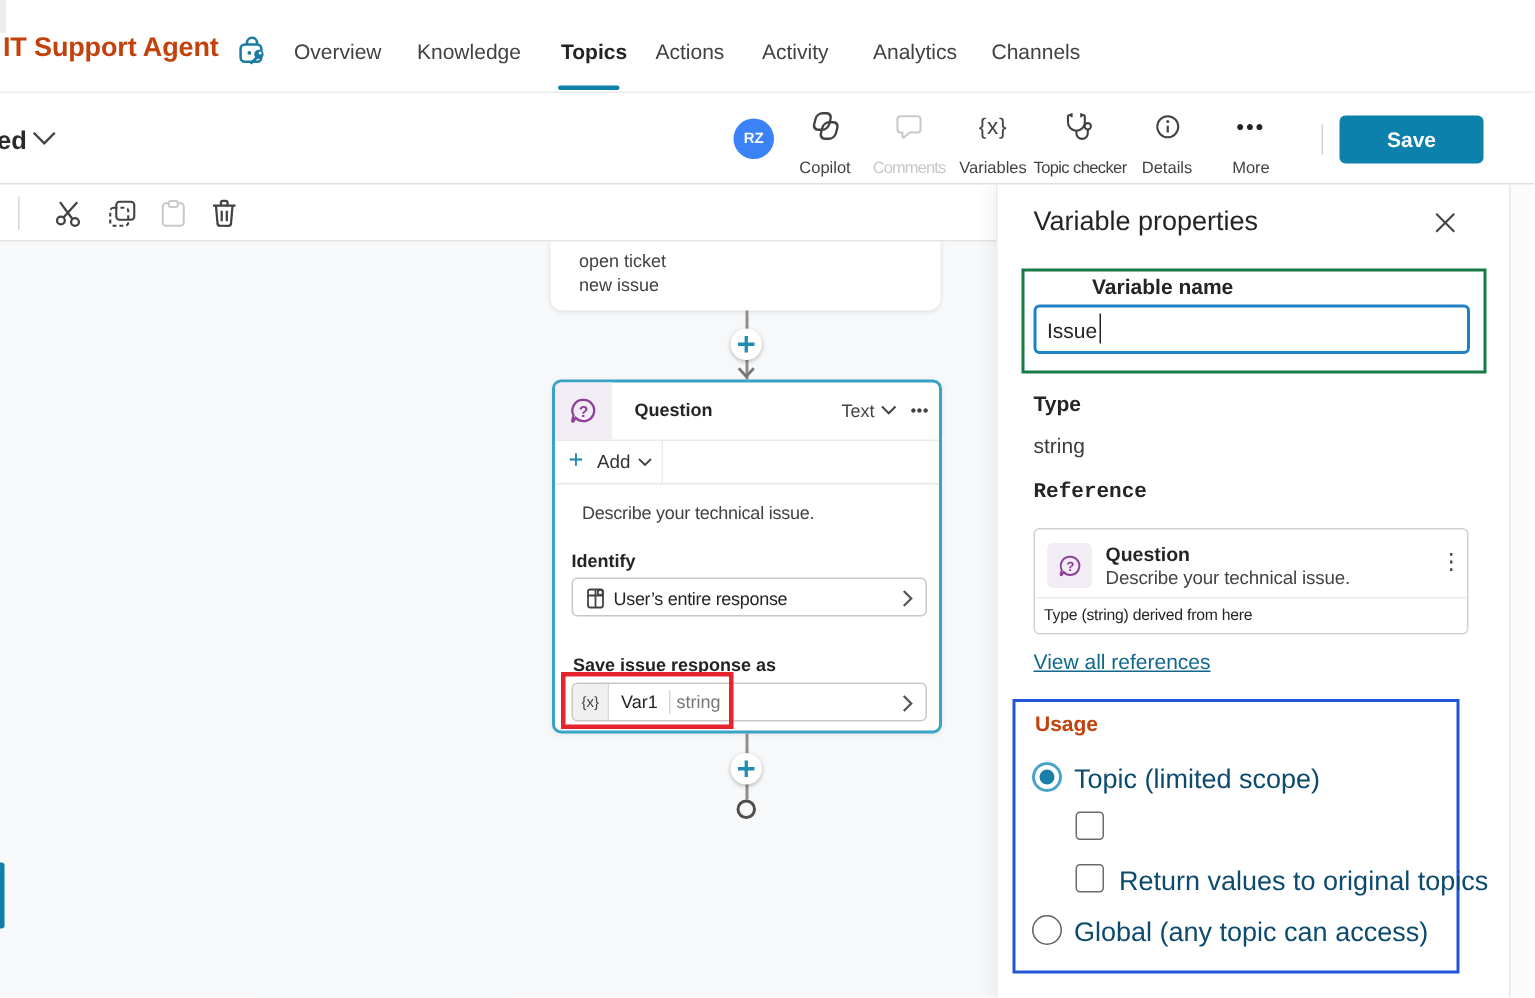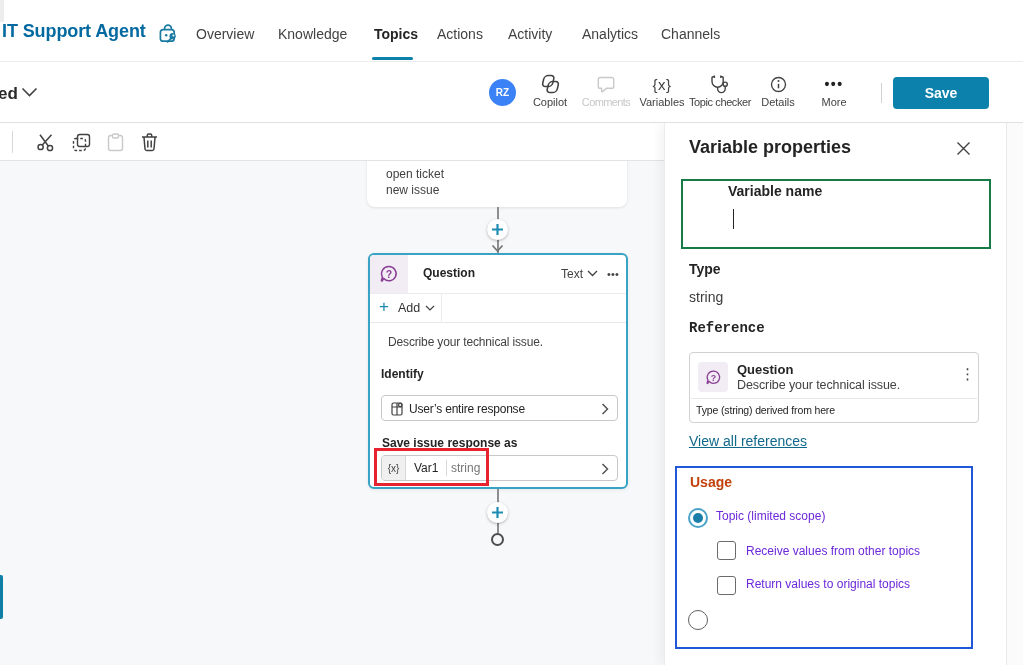--- a/index.html
+++ b/index.html
@@ -3,33 +3,33 @@
 <meta charset="utf-8">
 <style>
 * { margin:0; padding:0; box-sizing:border-box; }
 html,body { width:1023px; height:665px; overflow:hidden; }
 #app { position:relative; width:1023px; height:665px; background:#fff;
   font-family:"Liberation Sans", sans-serif; color:#242424; }
 .abs { position:absolute; }
 
 
 #topbar { position:absolute; left:0; top:0; width:1023px; height:62px; background:#fff; border-bottom:1px solid #ececec; }
-#title { position:absolute; left:2px; top:21px; font-size:18px; font-weight:bold; color:#0369a1; letter-spacing:-0.1px; }
+#title { position:absolute; left:2px; top:21px; font-size:18px; font-weight:bold; color:#c2410c; letter-spacing:-0.1px; }
 .nav { position:absolute; top:26px; font-size:14px; color:#424242; }
 #nav-topics { font-weight:bold; color:#242424; }
 #topics-underline { position:absolute; left:372px; top:57px; width:41px; height:3px; background:#0e81ab; border-radius:2px; }
 #corner-notch { position:absolute; left:0; top:0; width:4px; height:22px; background:#ededed; }
 
 
 #cmdbar { position:absolute; left:0; top:62px; width:1023px; height:61px; background:#fff; border-bottom:1px solid #e0e0e0; }
 #crumb { position:absolute; left:-2px; top:84px; font-size:17px; font-weight:bold; color:#2b2b2b; }
 #crumb-chev { position:absolute; left:21px; top:87px; }
 .cmdbtn { position:absolute; top:74px; width:60px; text-align:center; }
 .cmdbtn .ic { height:20px; display:flex; align-items:center; justify-content:center; }
-.cmdbtn .lbl { margin-top:2px; font-size:11px; color:#424242; white-space:nowrap; }
+.cmdbtn .lbl { margin-top:12px; font-size:11px; color:#424242; white-space:nowrap; }
 .cmdbtn.disabled .lbl { color:#c8c8c8; }
 #avatar { position:absolute; left:489px; top:79px; width:27px; height:27px; border-radius:50%; background:#3b82f6; color:#fff; font-size:10px; font-weight:bold; display:flex; align-items:center; justify-content:center; }
 #cmdsep { position:absolute; left:881px; top:83px; width:1px; height:20px; background:#d1d1d1; }
 #savebtn { position:absolute; left:893px; top:77px; width:96px; height:32px; background:#0c81ab; border-radius:4px; color:#fff; font-size:14px; font-weight:bold; display:flex; align-items:center; justify-content:center; }
 
 
 #toolbar { position:absolute; left:0; top:123px; width:665px; height:38px; background:#fff; border-bottom:1px solid #e3e3e3; }
 #toolsep { position:absolute; left:12px; top:131px; width:1px; height:22px; background:#d6d6d6; }
 .tool { position:absolute; top:132px; width:20px; height:20px; display:flex; align-items:center; justify-content:center; }
 
@@ -53,34 +53,34 @@
 #qhead-chev { position:absolute; left:217px; top:15px; }
 #qhead-more { position:absolute; left:237px; top:13px; font-size:11px; letter-spacing:0.2px; color:#424242; }
 #qhead-line { position:absolute; left:0; top:38px; width:256px; height:1px; background:#ebebeb; }
 #addrow { position:absolute; left:0; top:39px; width:256px; height:29px; border-bottom:1px solid #e8e8e8; }
 #addplus { position:absolute; left:9px; top:3px; font-size:17px; font-weight:normal; color:#1c88ae; }
 #addtxt { position:absolute; left:28px; top:7px; font-size:12.5px; color:#333; }
 #addchev { position:absolute; left:55px; top:11px; }
 #qdesc { position:absolute; left:18px; top:80px; font-size:12px; letter-spacing:-0.15px; color:#424242; }
 #qidentify { position:absolute; left:11px; top:112px; font-size:12px; font-weight:bold; color:#242424; }
 .qinput { position:absolute; left:11px; width:237px; height:26px; background:#fff; border:1px solid #c8c8c8; border-radius:4px; }
-#qinput1 { top:140px; }
+#qinput1 { top:130px; }
 #qinput2 { top:200px; }
 #qsavelbl { position:absolute; left:12px; top:181px; font-size:12px; font-weight:bold; color:#242424; }
 .qchev { position:absolute; right:8px; top:7px; }
 #xbadge { position:absolute; left:0; top:0; width:24px; height:24px; background:#f0f0f0; border-right:1px solid #d8d8d8; border-radius:3px 0 0 3px; display:flex; align-items:center; justify-content:center; font-size:10px; color:#424242; }
 #var1 { position:absolute; left:32px; top:5px; font-size:12px; color:#242424; }
 #varsep { position:absolute; left:64px; top:4px; width:1px; height:16px; background:#d8d8d8; }
 #varstr { position:absolute; left:69px; top:5px; font-size:12px; color:#767676; }
 #redbox { position:absolute; left:374px; top:448px; width:115px; height:38px; border:3px solid #e82330; z-index:6; }
 
 
 #panel { position:absolute; left:664px; top:123px; width:342px; height:542px; background:#fff; border-left:1px solid #ebebeb; box-shadow:-4px 0 10px rgba(0,0,0,0.05); }
 #scrolltrack { position:absolute; left:1006px; top:123px; width:17px; height:542px; background:#fbfbfb; border-left:1px solid #e8e8e8; }
-#ptitle { position:absolute; left:689px; top:137px; font-size:18px; font-weight:bold; color:#242424; }
+#ptitle { position:absolute; left:689px; top:137px; font-size:18px; font-weight:normal; color:#242424; }
 #pclose { position:absolute; left:956px; top:141px; }
 #greenbox { position:absolute; left:681px; top:179px; width:310px; height:70px; border:2px solid #177b46; }
 #vname { position:absolute; left:690px; top:183px; font-size:14px; font-weight:bold; color:#242424;margin-left:38px; }
 #vinput { position:absolute; left:689px; top:203px; width:291px; height:33px; border:2px solid #2080c4; border-radius:4px; background:#fff; }
 #vinput span { position:absolute; left:7px; top:7px; font-size:14px; color:#242424; }
 #vcursor { position:absolute; left:47px; top:6px; width:1px; height:20px; background:#242424; }
 #ptype { position:absolute; left:689px; top:261px; font-size:14px; font-weight:bold; color:#242424; }
 #pstring { position:absolute; left:689px; top:289px; font-size:14px; color:#3b3b3b; }
 #pref { position:absolute; left:689px; top:320px; font-size:14px; font-weight:bold; color:#242424;font-family:Liberation Mono, monospace; }
 #refbox { position:absolute; left:689px; top:352px; width:290px; height:71px; border:1px solid #d1d1d1; border-radius:4px; background:#fff; }
@@ -90,21 +90,21 @@
 #refdots { position:absolute; left:270px; top:12px; font-size:15px; color:#424242; letter-spacing:0; }
 #refline { position:absolute; left:1px; top:45px; width:286px; height:1px; background:#e8e8e8; }
 #reftype { position:absolute; left:6px; top:51px; font-size:10.5px; letter-spacing:-0.15px; color:#242424; }
 #viewall { position:absolute; left:689px; top:433px; font-size:14px; color:#10688a; text-decoration:underline; }
 #bluebox { position:absolute; left:675px; top:466px; width:298px; height:183px; border:2px solid #2056d8; }
 #usage { position:absolute; left:690px; top:474px; font-size:14px; font-weight:bold; color:#c2410c; }
 .radio { position:absolute; width:20px; height:20px; border-radius:50%; }
 #radio1 { left:688px; top:508px; border:2px solid #4aa4c9; background:#fff; }
 #radio1 .dot { position:absolute; left:3px; top:3px; width:10px; height:10px; border-radius:50%; background:#1a7fa8; }
 #radio2 { left:688px; top:610px; border:1.5px solid #616161; background:#fff; }
-.plabel { position:absolute; font-size:12px; color:#6d28d9; }
+.plabel { position:absolute; font-size:18px; color:#0c4a6e; }
 .checkbox { position:absolute; left:717px; width:19px; height:19px; border:1.5px solid #6b6b6b; border-radius:3px; background:#fff; }
 
 
 #bluestrip { position:absolute; left:0; top:575px; width:3px; height:44px; background:#0f7fa8; border-radius:0 2px 2px 0; }
 
 svg { display:block; }
 </style>
 </head>
 <body>
 <div id="app">
@@ -207,20 +207,23 @@
   </div>
 
   <div id="panel"></div>
   <div id="scrolltrack"></div>
   <div id="ptitle">Variable properties</div>
   <svg id="pclose" width="15" height="15" viewBox="0 0 15 15">
       <path d="M1.5 1.5 L13.5 13.5 M13.5 1.5 L1.5 13.5" stroke="#424242" stroke-width="1.4" fill="none"></path>
     </svg>
   <div id="greenbox"></div>
   <div id="vname">Variable name</div>
+  <div id="vinput">
+      <span>Issue</span>
+    </div>
   <div id="vcursor" style="left:733px; top:209px;"></div>
   <div id="ptype">Type</div>
   <div id="pstring">string</div>
   <div id="pref">Reference</div>
   <div id="refbox">
     <div id="reftile">
       <svg width="17" height="17" viewBox="0 0 20 20">
           <path d="M10 2.6 a7.1 7.1 0 1 1 -5.2 11.9 L3.2 17 a0.55 0.55 0 0 1 -0.75-0.65 L3.4 13 A7.1 7.1 0 0 1 10 2.6 Z" fill="none" stroke="#8b3f96" stroke-width="1.5"></path>
           <text x="10" y="13.7" font-size="10.5" font-weight="bold" fill="#8b3f96" text-anchor="middle" font-family="Liberation Sans">?</text>
         </svg>
@@ -232,24 +235,24 @@
     <div id="reftype">Type (string) derived from here</div>
   </div>
   <div id="viewall">View all references</div>
   <div id="bluebox"></div>
   <div id="usage">Usage</div>
   <div class="radio" id="radio1">
       <div class="dot"></div>
     </div>
   <div class="plabel" style="left:716px; top:509px;">Topic (limited scope)</div>
   <div class="checkbox" style="top:541px;"></div>
-  <div class="plabel" style="left:746px; top:544px;">Receive values from other topics</div>
   <div class="checkbox" style="top:576px;"></div>
   <div class="plabel" style="left:746px; top:577px;">Return values to original topics</div>
   <div class="radio" id="radio2"></div>
+  <div class="plabel" style="left:716px; top:611px;">Global (any topic can access)</div>
 
   <div id="cmdbar"></div>
   <div id="crumb">ed</div>
   <svg id="crumb-chev" width="17" height="10" viewBox="0 0 17 10">
       <path d="M1.5 1.5 L8.5 8.5 L15.5 1.5" fill="none" stroke="#424242" stroke-width="1.6"></path>
     </svg>
   <div id="avatar">RZ</div>
   <div class="cmdbtn" style="left:520px;">
     <div class="ic">
         <svg width="24" height="20" viewBox="0 0 24 20">

